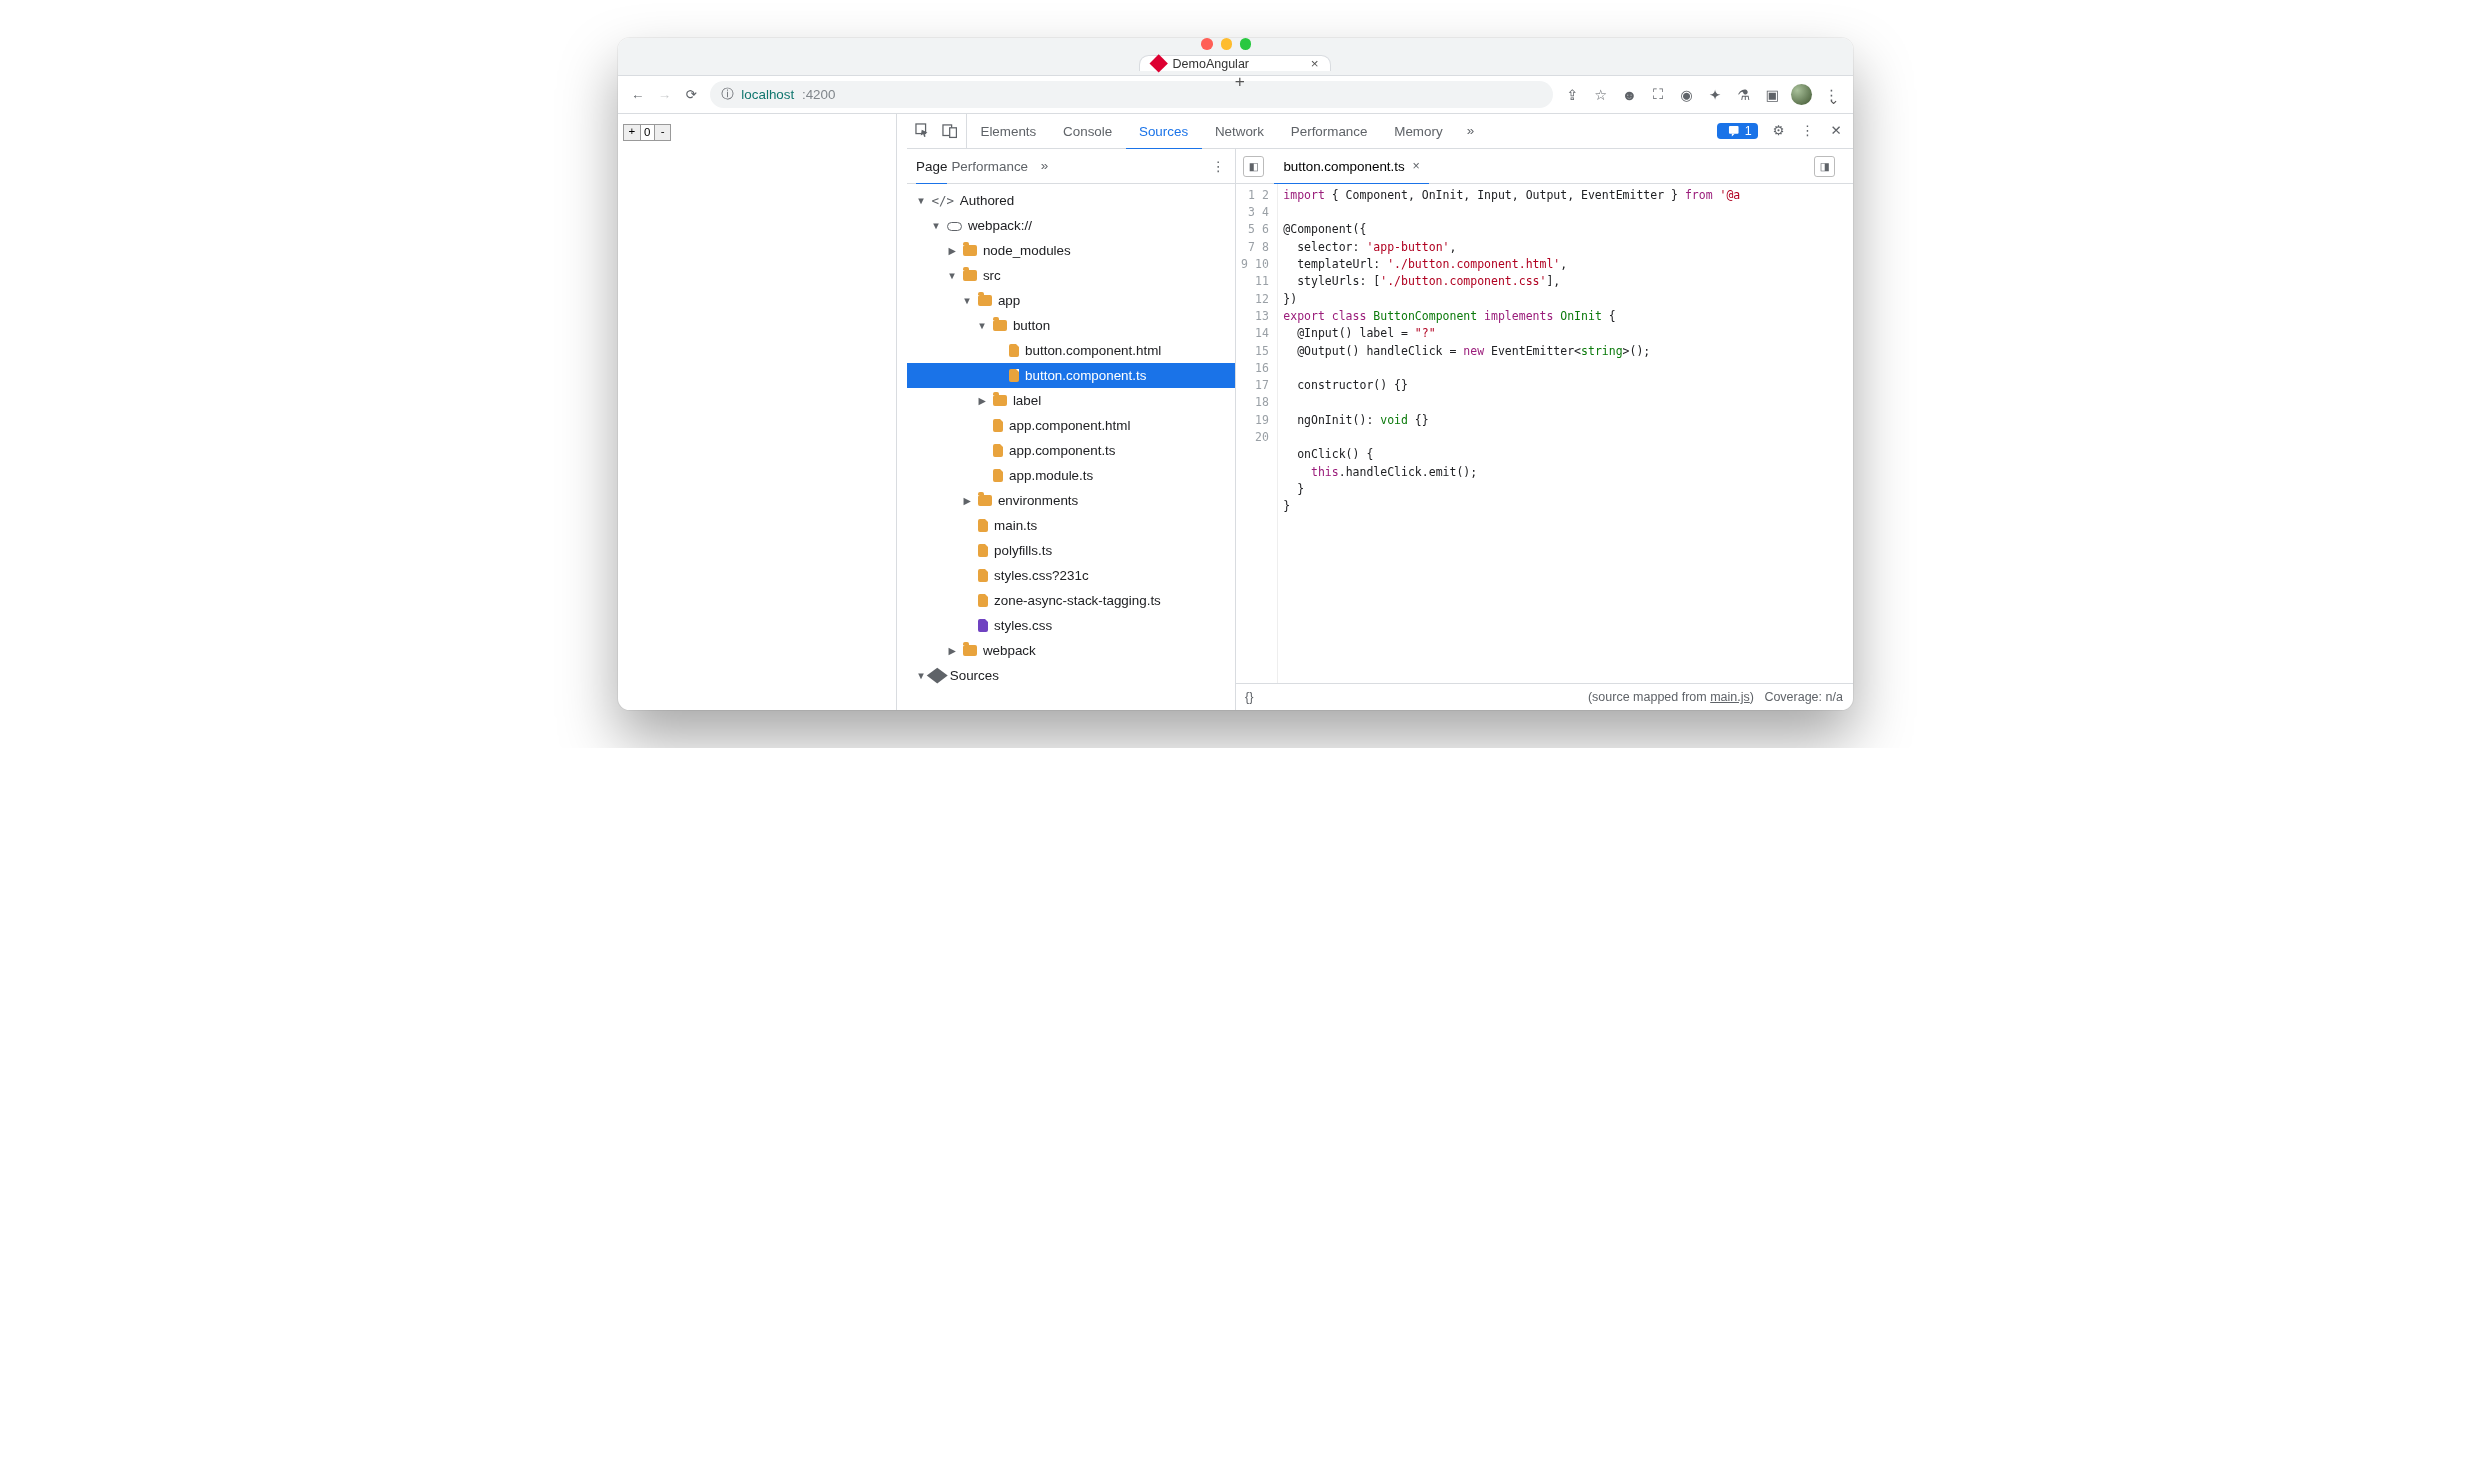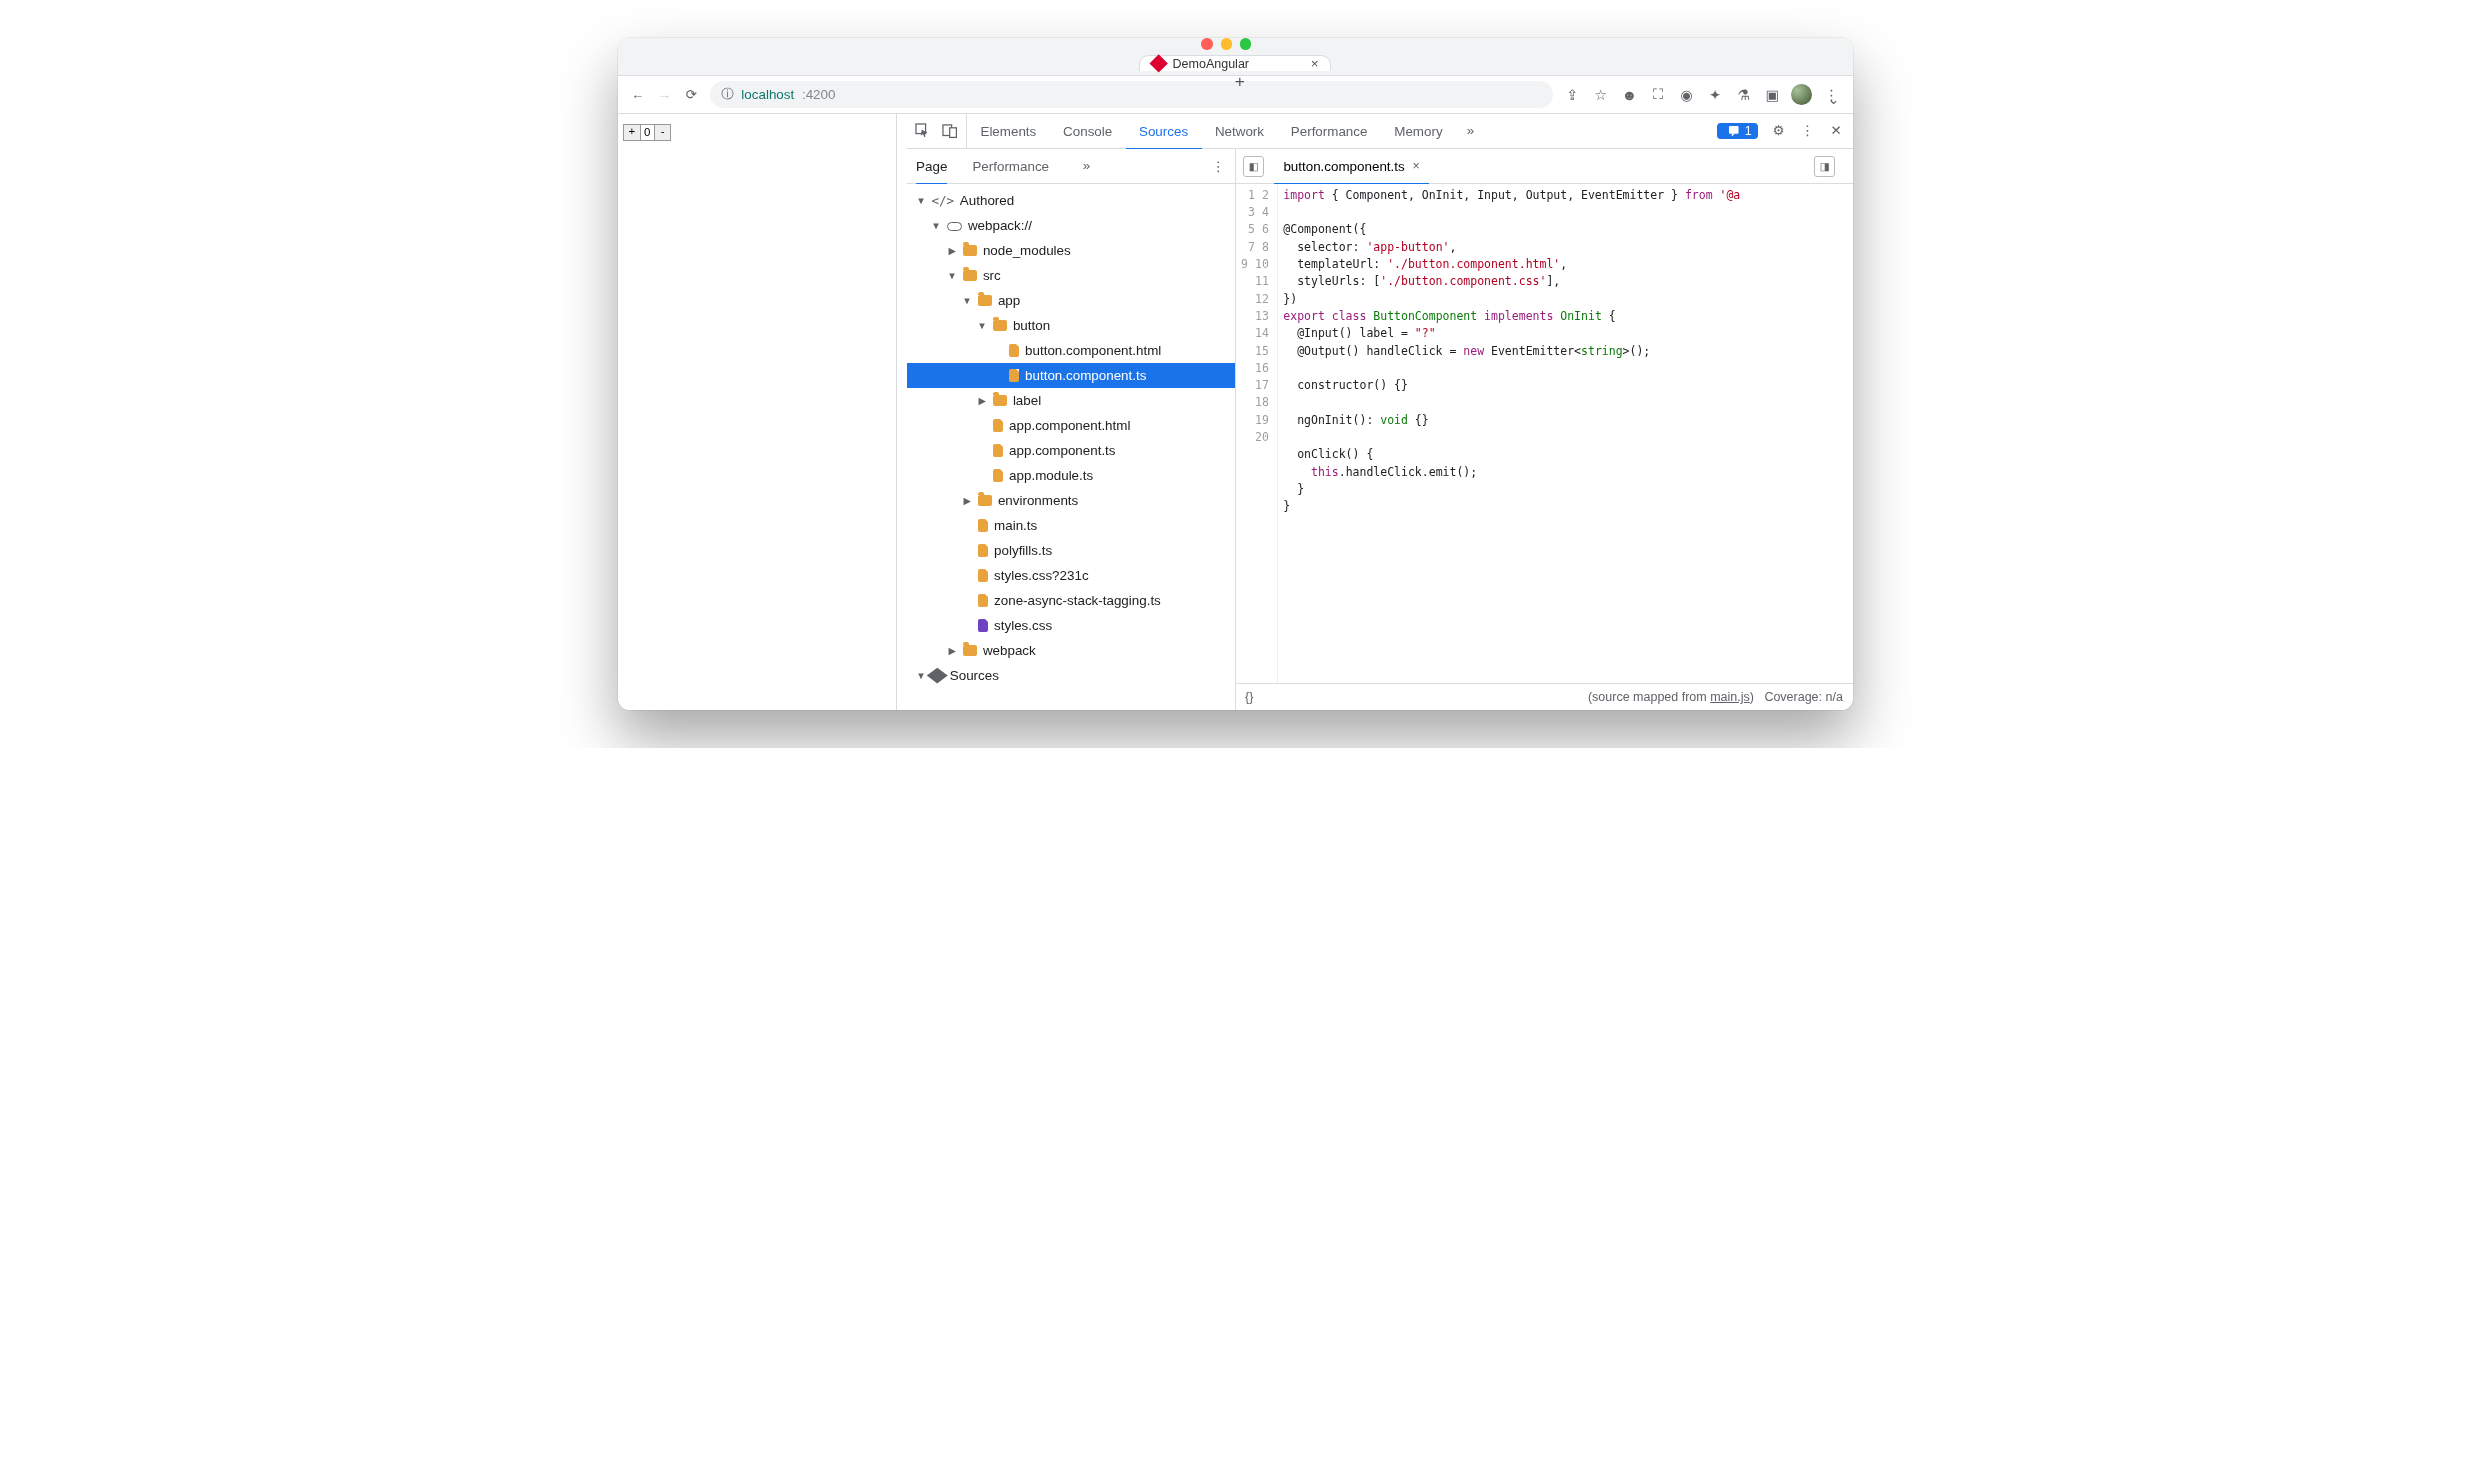--- a/index.html
+++ b/index.html
@@ -67,21 +67,21 @@
   .dt-left-icns{display:flex;gap:9.6px;padding-right:7.7px;border-right:1px solid #d9dce0;height:100%;align-items:center;}
   .dt-icn{width:17.3px;height:17.3px;display:flex;align-items:center;justify-content:center;cursor:pointer;color:#5f6368;}
   .dt-tab{padding:0 13.4px;height:100%;display:flex;align-items:center;cursor:pointer;}
   .dt-tab.active{color:#1a73e8;border-bottom:1.9px solid #1a73e8;margin-bottom:-1px;}
   .dt-right{margin-left:auto;display:flex;align-items:center;gap:11.5px;}
   .iss-badge{background:#1a73e8;color:#fff;border-radius:3.8px;padding:1px 6.7px;display:flex;align-items:center;gap:4.8px;font-size:12.5px;cursor:pointer;}
   .iss-badge::before{content:"";width:0;height:0;}
   
   .sources{flex:1;display:flex;min-height:0;}
   .nav-pane{width:329px;border-right:1px solid #d9dce0;display:flex;flex-direction:column;min-width:0;}
-  .nav-tabs{height:35px;border-bottom:1px solid #d9dce0;display:flex;align-items:center;padding:0 9.6px;font-size:13.4px;color:#5f6368;gap:25px;}
+  .nav-tabs{height:35px;border-bottom:1px solid #d9dce0;display:flex;align-items:center;padding:0 9.6px;font-size:13.4px;color:#5f6368;gap:4px;}
   .nav-tab{cursor:pointer;height:100%;display:flex;align-items:center;}
   .nav-tab.active{color:#202124;border-bottom:1.9px solid #1a73e8;margin-bottom:-1px;}
   .nav-more{margin-left:3.8px;}
   .kebab{margin-left:auto;cursor:pointer;}
   .tree{flex:1;overflow:auto;font-size:13.4px;color:#202124;padding:3.8px 0;}
   .tree .row{display:flex;align-items:center;height:25px;gap:5.8px;white-space:nowrap;cursor:pointer;padding-right:5.8px;}
   .tree .row.sel{background:#1a73e8;color:#fff;}
   .tree .tri{width:9.6px;display:inline-flex;justify-content:center;color:#5f6368;font-size:9.6px;}
   .tree .row.sel .tri{color:#fff;}
   .spacer{display:inline-block;}

